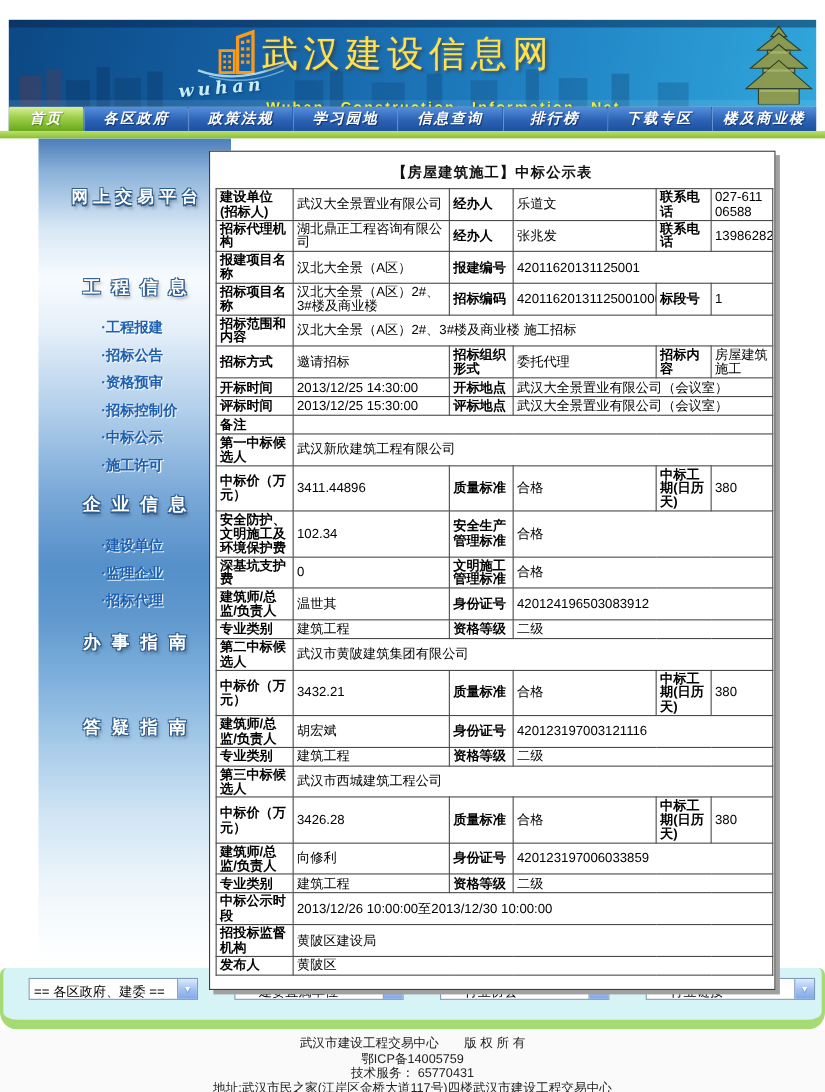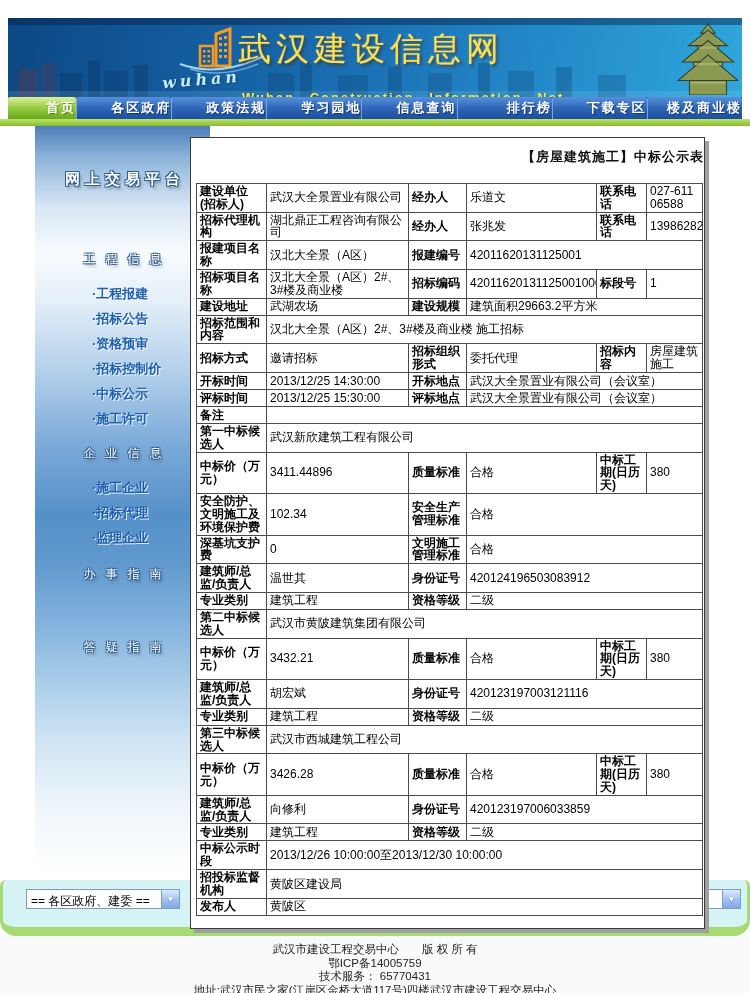--- a/index.html
+++ b/index.html
@@ -28,24 +28,24 @@
     white-space:nowrap;
   }
   .site-subtitle{
     position:absolute;left:234px;top:56px;font-size:13px;font-weight:bold;color:#f2ee3f;
     letter-spacing:2px;word-spacing:9px;text-shadow:1px 1px 2px rgba(40,40,0,.55);white-space:nowrap;margin-top:16px;
   }
   .pagoda{position:absolute;right:2px;bottom:2px;opacity:.88;}
   
   .nav{margin:0 8px;height:22px;display:flex;background:#1d4f9e;}
   .tab{
-    flex:1;text-align:right;line-height:22px;font-size:13px;font-weight:bold;color:#fff;
+    flex:1;text-align:center;line-height:22px;font-size:13px;font-weight:bold;color:#fff;
     background:linear-gradient(#5490dd 0%,#2d63b5 55%,#1d4f9e 100%);
     border-left:1px solid #7aa4e3;letter-spacing:2px;border-radius:2px 2px 0 0;cursor:pointer;
-    text-shadow:1px 1px 1px rgba(0,25,70,.6);white-space:nowrap;overflow:hidden;
+    text-shadow:1px 1px 1px rgba(0,25,70,.6);white-space:nowrap;overflow:hidden;font-style:italic;
   }
   .tab.active{
     flex:0 0 68px;border-left:none;
     background:linear-gradient(#dbf09e 0%,#9ccf48 45%,#6aa91b 100%);
     text-shadow:1px 1px 1px rgba(45,85,0,.55);
   }
   .green-strip{height:7px;background:linear-gradient(#bce26b,#88bd30);}
   
   .main{position:relative;height:754px;background:#fff;}
   .sidebar{
@@ -59,35 +59,35 @@
   .side-platform{
     margin-top:44px;text-align:center;font-size:15px;font-weight:bold;color:#fff;
     letter-spacing:5px;padding-left:5px;
     text-shadow:1px 1px 0 #2e5c8f,-1px -1px 0 #2e5c8f,1px -1px 0 #2e5c8f,-1px 1px 0 #2e5c8f,2px 3px 3px rgba(0,0,0,.35);
   }
   .side-group:nth-of-type(2){margin-top:62px;}
   .side-group:nth-of-type(3){margin-top:14px;}
   .side-group:nth-of-type(4){margin-top:16px;}
   .side-group:nth-of-type(5){margin-top:56px;}
   .side-sec{
-    text-align:center;font-size:12px;font-weight:normal;color:#fff;letter-spacing:10px;padding-left:10px;
+    text-align:center;font-size:16px;font-weight:bold;color:#fff;letter-spacing:10px;padding-left:10px;
     text-shadow:1px 1px 0 #2e5c8f,-1px -1px 0 #2e5c8f,1px -1px 0 #2e5c8f,-1px 1px 0 #2e5c8f,2px 3px 3px rgba(0,0,0,.35);
   }
   .side-links{margin-top:13px;margin-bottom:2px;}
   .side-link{
     line-height:25px;padding-left:57px;font-size:13px;font-weight:bold;color:#1e5fb0;
     text-shadow:1px 1px 0 rgba(255,255,255,.85);cursor:pointer;white-space:nowrap;
   }
   
   .panel{
     position:absolute;left:190px;top:11px;width:515px;box-sizing:border-box;
     border:1px solid #3c3c3c;background:#fff;box-shadow:4px 4px 0 0 #a0a0a0;
     padding:10px 0 12px;
   }
-  .tbl-title{text-align:right;font-size:13px;font-weight:bold;color:#111;margin-bottom:17px;letter-spacing:1px;}
+  .tbl-title{text-align:center;font-size:13px;font-weight:bold;color:#111;margin-bottom:5px;letter-spacing:1px;}
   table.bid{border-collapse:collapse;margin-left:5px;width:506px;table-layout:fixed;}
   table.bid td{
     border:1px solid #4a4a4a;font-size:12px;line-height:1.07;padding:1px 3px;color:#000;
     word-break:break-all;vertical-align:middle;height:14px;
   }
   table.bid td.lab{font-weight:bold;}
   table.bid td.clip{white-space:nowrap;overflow:hidden;}
   
   .linkbar{
     height:56px;box-sizing:border-box;background:#d6f3f6;
@@ -207,23 +207,23 @@
           <div class="side-link">·招标公告</div>
           <div class="side-link">·资格预审</div>
           <div class="side-link">·招标控制价</div>
           <div class="side-link">·中标公示</div>
           <div class="side-link">·施工许可</div>
         </div>
       </div>
       <div class="side-group">
         <div class="side-sec">企业信息</div>
         <div class="side-links">
-          <div class="side-link">·施工企业</div>
+          <div class="side-link">·建设单位</div>
+          <div class="side-link">·监理企业</div>
           <div class="side-link">·招标代理</div>
-          <div class="side-link">·监理企业</div>
         </div>
       </div>
       <div class="side-group">
         <div class="side-sec">办事指南</div>
       </div>
       <div class="side-group">
         <div class="side-sec">答疑指南</div>
       </div>
     </div>
 
@@ -261,26 +261,20 @@
             <td class="lab">报建编号</td>
             <td colspan="3">42011620131125001</td>
           </tr>
           <tr>
             <td class="lab">招标项目名称</td>
             <td>汉北大全景（A区）2#、3#楼及商业楼</td>
             <td class="lab">招标编码</td>
             <td class="clip">4201162013112500100011</td>
             <td class="lab">标段号</td>
             <td>1</td>
-          </tr>
-          <tr>
-            <td class="lab">建设地址</td>
-            <td>武湖农场</td>
-            <td class="lab">建设规模</td>
-            <td colspan="3">建筑面积29663.2平方米</td>
           </tr>
           <tr>
             <td class="lab">招标范围和内容</td>
             <td colspan="5">汉北大全景（A区）2#、3#楼及商业楼 施工招标</td>
           </tr>
           <tr>
             <td class="lab">招标方式</td>
             <td>邀请招标</td>
             <td class="lab">招标组织形式</td>
             <td>委托代理</td>

